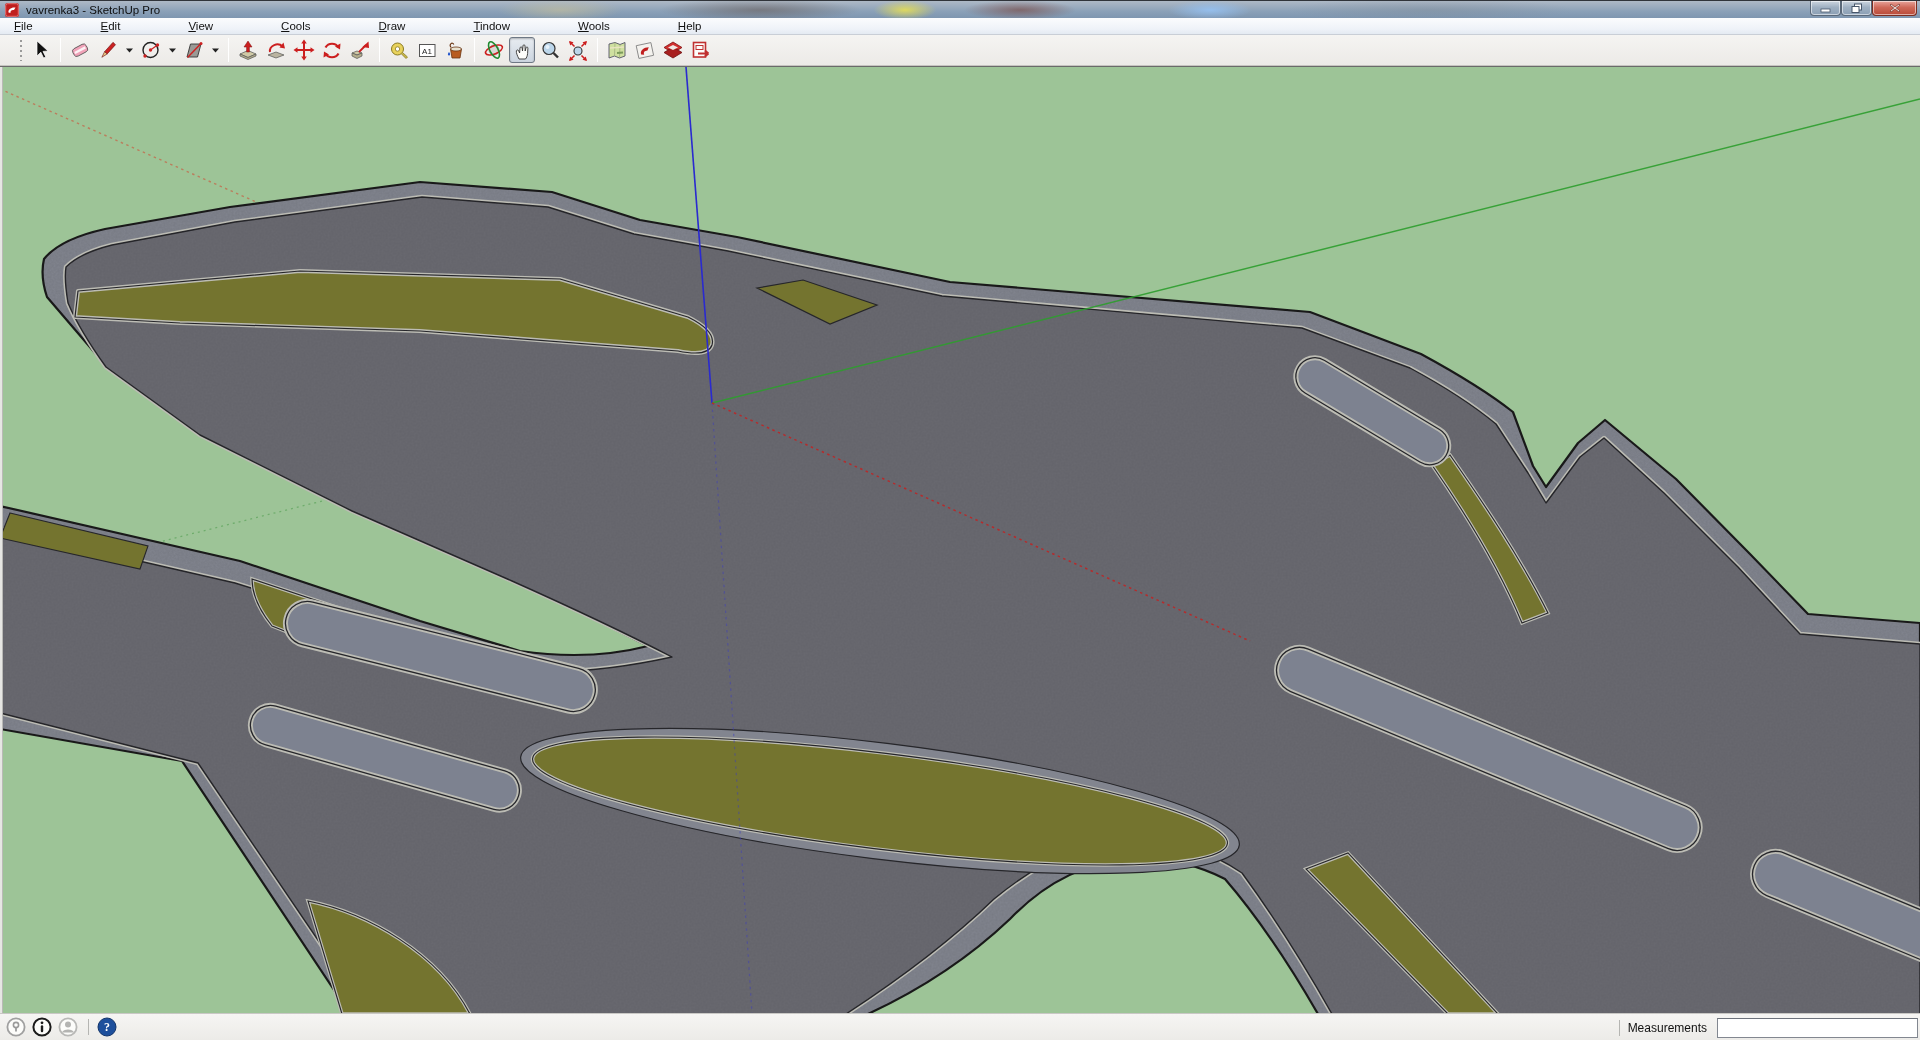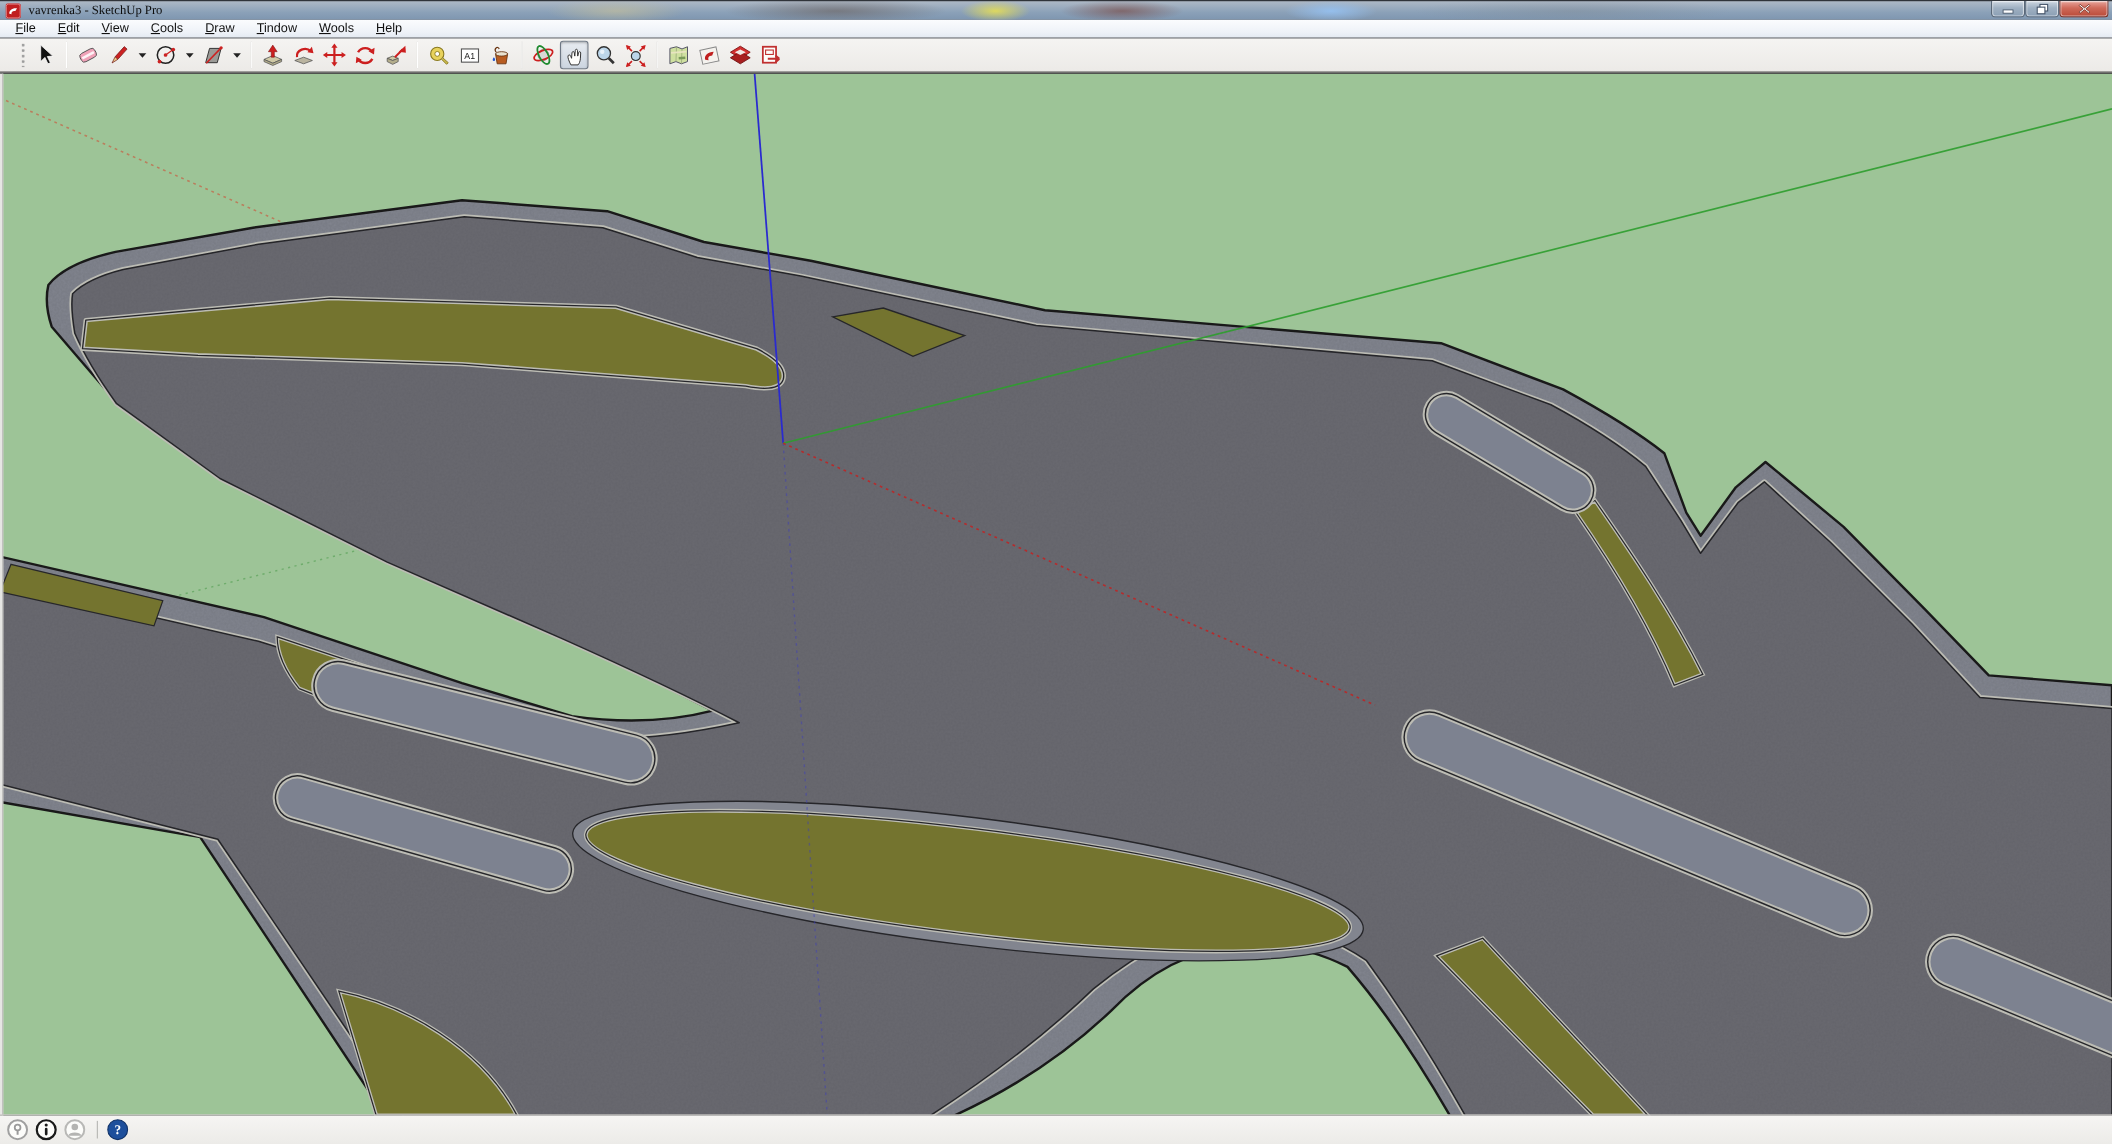--- a/index.html
+++ b/index.html
@@ -12,35 +12,35 @@
       radial-gradient(ellipse 90px 16px at 560px 9px, rgba(205,195,150,.55), transparent 70%),
       radial-gradient(ellipse 45px 14px at 905px 9px, rgba(235,225,80,.85), transparent 70%),
       radial-gradient(ellipse 60px 14px at 1210px 9px, rgba(150,195,245,.85), transparent 70%),
       radial-gradient(ellipse 80px 14px at 1020px 9px, rgba(115,55,45,.55), transparent 70%),
       radial-gradient(ellipse 140px 16px at 760px 9px, rgba(90,70,60,.45), transparent 72%),
       radial-gradient(ellipse 200px 16px at 1430px 9px, rgba(120,130,140,.35), transparent 72%),
       linear-gradient(#aeb9c6, #8ba1b8 60%, #7e96b0);
     border-top:1px solid #30343a;
   }
   .titlebar .app-ico { position:absolute; left:5px; top:2px; width:14px; height:14px; }
-  .titlebar .title-text { position:absolute; left:26px; top:1px; font-size:11.5px; color:#0d0d0d; line-height:16px;font-family:Liberation Serif, serif; }
+  .titlebar .title-text { position:absolute; left:26px; top:1px; font-size:11.5px; color:#0d0d0d; line-height:16px; }
   .winbtns { position:absolute; right:3px; top:0; display:flex; }
   .winbtn {
     width:31px; height:15px; border:1px solid #5a6878; border-top:none;
     border-radius:0 0 4px 4px; display:flex; align-items:center; justify-content:center;
     background:linear-gradient(#cdd6e0, #9fb0c2 45%, #8b9fb4);
     box-shadow:inset 0 0 0 1px rgba(255,255,255,.55); cursor:default;
   }
   .winbtn.close { width:45px; background:linear-gradient(#e8a49b, #cf6a5a 45%, #b94a38); border-color:#7c2d20; }
 
   
   .menubar {
     position:absolute; left:0; top:18px; width:1920px; height:17px;
     background:linear-gradient(#fbfcfe, #eef2f8 70%, #e4eaf2);
-    border-bottom:1px solid #c9ced6; display:flex; align-items:center; padding-left:4px;
+    border-bottom:1px solid #c9ced6; display:flex; align-items:center; padding-left:4px;gap:48px;
   }
   .menu-item { font-size:11.5px; color:#111; padding:0 10px; height:17px; line-height:16px; }
   .mn { text-decoration:underline; }
 
   
   .toolbar {
     position:absolute; left:0; top:35px; width:1920px; height:31px;
     background:linear-gradient(#f5f4f2, #eceae7); border-bottom:1px solid #c6c4c0;
     display:flex; align-items:center; padding-left:18px;
   }
@@ -391,13 +391,18 @@
     <circle cx="10" cy="10" r="8.6" fill="#fcfcfa" stroke="#b8b8b6" stroke-width="1.8"></circle>
     <circle cx="10" cy="7.5" r="3" fill="#b4b4b2"></circle>
     <path d="M4 15.5 C5 11.5 15 11.5 16 15.5 Z" fill="#b4b4b2"></path>
   </svg>
   <div class="sb-sep"></div>
   <svg class="sb-ico" viewBox="0 0 20 20" style="margin-left:0;" title="help">
     <circle cx="10" cy="10" r="9" fill="#1d4f9c" stroke="#12346a" stroke-width="1"></circle>
     <text x="10" y="14.2" font-size="12" font-family="Liberation Serif, serif" font-weight="bold" text-anchor="middle" fill="#fff">?</text>
   </svg>
 
+  <div class="sb-right">
+    <div class="sb-sep"></div>
+    <span class="meas-label">Measurements</span>
+    <input class="meas-input" type="text" value="" style="">
+  </div>
 </div>
 
 </body></html>

